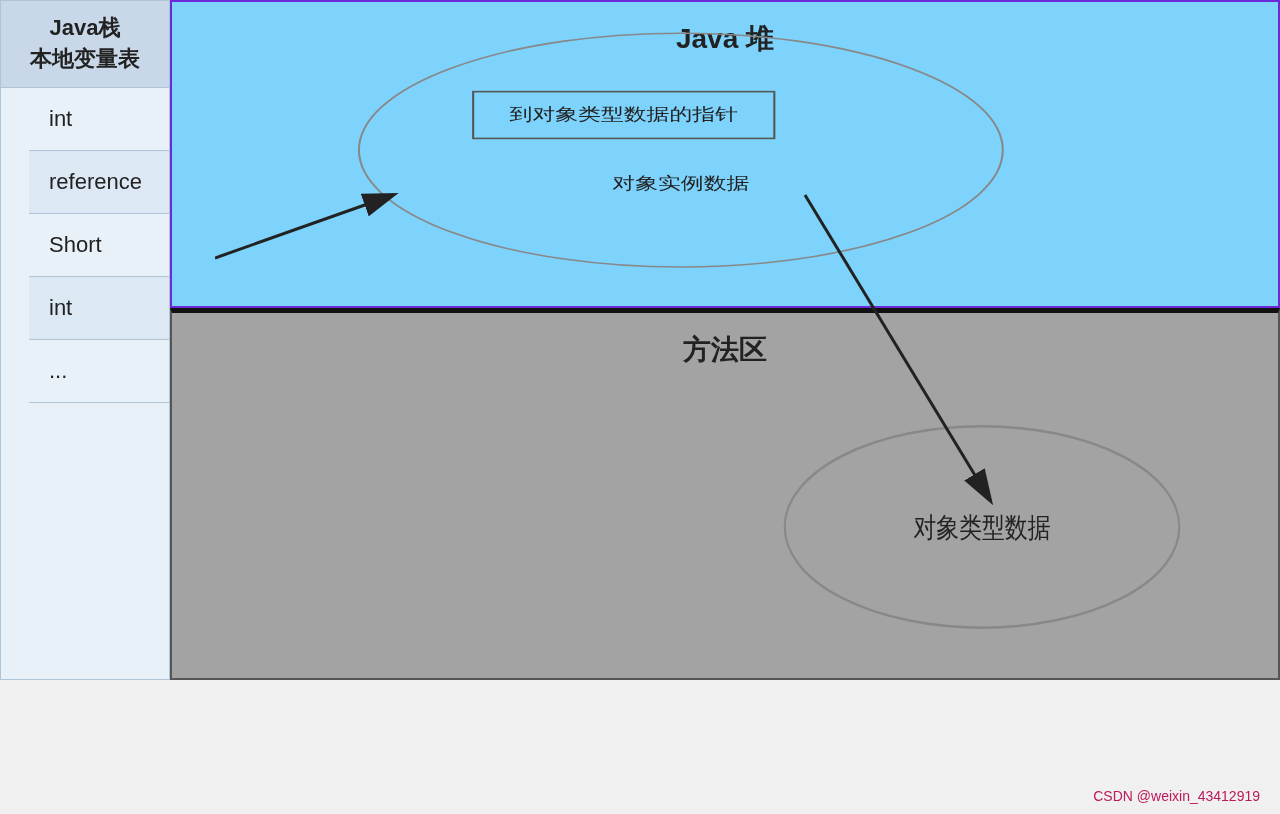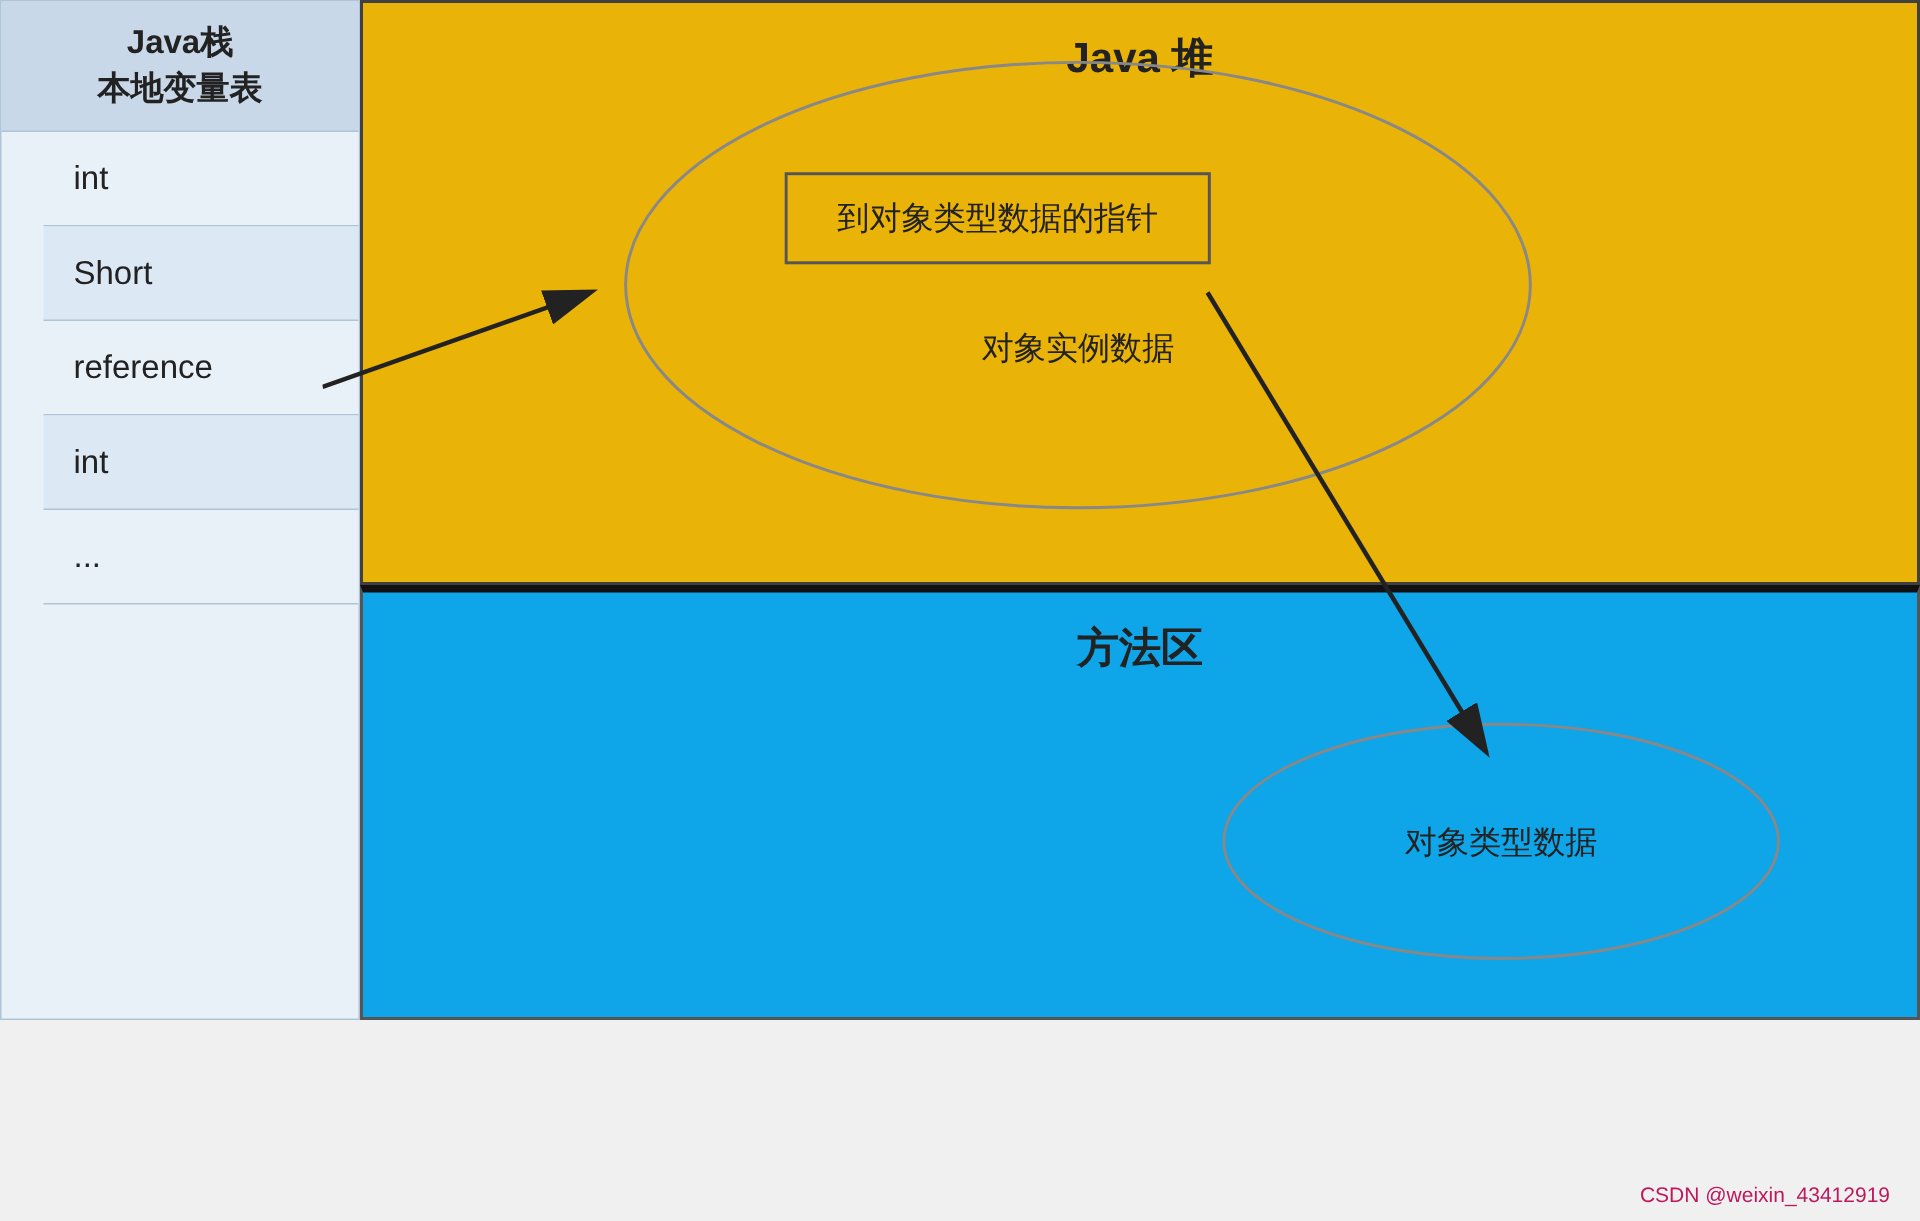--- a/index.html
+++ b/index.html
@@ -16,21 +16,21 @@
       display: flex;
       width: 1280px;
       height: 680px;
       position: absolute;
       top: 0;
       left: 0;
     }
 
     
     .left-panel {
-      width: 240px;
+      width: 170px;
       height: 680px;
       background: #e8f0f8;
       border: 1px solid #b0c4d8;
       flex-shrink: 0;
       display: flex;
       flex-direction: column;
     }
 
     .left-header {
       background: #c8d8e8;
@@ -64,37 +64,37 @@
       flex: 1;
       height: 680px;
       position: relative;
       display: flex;
       flex-direction: column;
     }
 
     
     .heap-section {
       flex: 1;
-      background: #eab308;
+      background: #7dd3fc;
       position: relative;
-      border: 2px solid #404040;
+      border: 2px solid #6d28d9;
     }
 
     .heap-title {
       text-align: center;
       font-size: 28px;
       font-weight: bold;
       color: #222;
       padding-top: 18px;
     }
 
     
     .method-section {
-      height: 290px;
-      background: #0ea5e9;
+      height: 372px;
+      background: #a3a3a3;
       position: relative;
       border: 2px solid #555;
       border-top: 5px solid #111;
     }
 
     .method-title {
       text-align: center;
       font-size: 28px;
       font-weight: bold;
       color: #222;
@@ -121,22 +121,22 @@
     }
   </style>
 </head>
 <body>
 
 <div class="main-container">
 
   <div class="left-panel">
     <div class="left-header">Java栈<br>本地变量表</div>
     <div class="var-row">int</div>
+    <div class="var-row">reference</div>
     <div class="var-row">Short</div>
-    <div class="var-row">reference</div>
     <div class="var-row">int</div>
     <div class="var-row">...</div>
   </div>
 
   <div class="right-panel">
 
     <div class="heap-section">
       <div class="heap-title">Java 堆</div>
 
       <svg class="diagram-svg" viewBox="0 0 1065 390" preserveAspectRatio="none">

